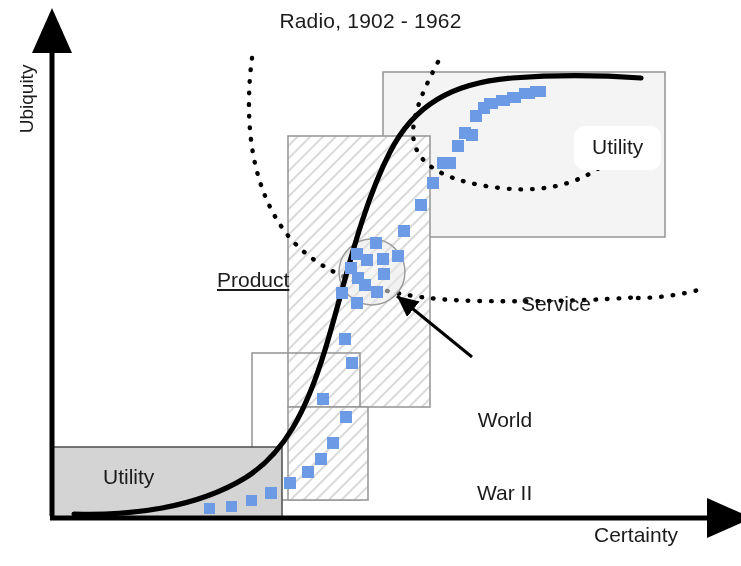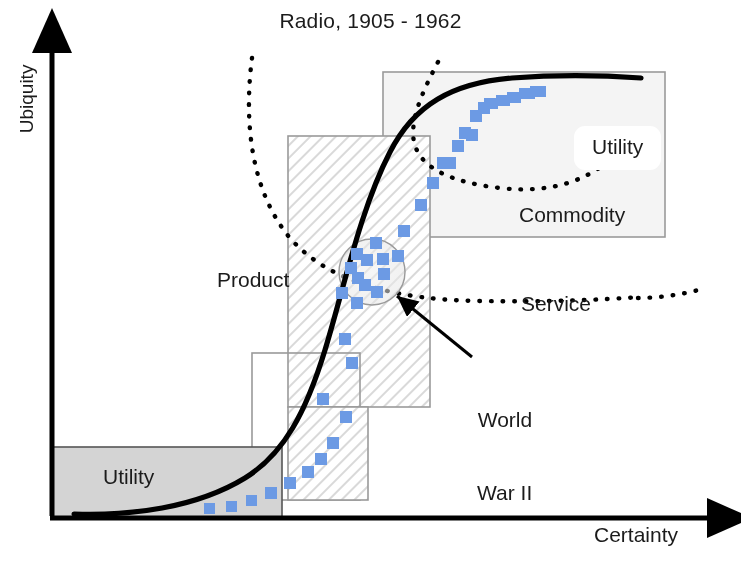--- a/index.html
+++ b/index.html
@@ -48,21 +48,21 @@
     transform: rotate(-90deg);
     transform-origin: 50% 50%;
   }
   #x-axis-label {
     font-size: 21px;
     left: 594px;
     top: 523px;
   }
   #label-genesis   { font-size: 21px; left: 103px; top: 465px; }
   #label-custom    { font-size: 21px; left: 116px; top: 385px; }
-  #label-product   { font-size: 21px; left: 217px; top: 268px; }
+  #label-product   { font-size: 21px; left: 217px; top: 268px; text-decoration: underline; }
   #label-commodity { font-size: 21px; left: 519px; top: 203px; }
   #label-service   { font-size: 21px; left: 521px; top: 292px; }
   #label-utility   {
     font-size: 21px;
     left: 574px;
     top: 126px;
     padding: 9px 18px 11px 18px;
     background: #ffffff;
     border-radius: 11px;
   }
@@ -165,32 +165,31 @@
       <rect x="519" y="88" width="16" height="11"></rect>
       <rect x="530" y="86" width="16" height="11"></rect>
     </g>
 
     <line x1="472" y1="357" x2="397" y2="296" stroke="#000000" stroke-width="3" marker-end="url(#annArrow)"></line>
 
     <line x1="52" y1="516" x2="52" y2="48" stroke="#000000" stroke-width="5" marker-end="url(#arrowHead)"></line>
     <line x1="50" y1="518" x2="712" y2="518" stroke="#000000" stroke-width="5" marker-end="url(#arrowHead)"></line>
   </svg>
 
-  <div class="lbl" id="chart-title">Radio, 1905 - 1962</div>
+  <div class="lbl" id="chart-title">Radio, 1902 - 1962</div>
 
   <div class="lbl" id="y-axis-label">Ubiquity</div>
 
   <div class="lbl" id="x-axis-label">Certainty</div>
 
   <div class="lbl" id="label-genesis">Utility</div>
 
 
   <div class="lbl" id="label-product">Product</div>
 
-  <div class="lbl" id="label-commodity">Commodity</div>
 
   <div class="lbl" id="label-utility">Utility</div>
 
   <div class="lbl" id="label-service">Service</div>
 
   <div class="lbl" id="label-ww2">
     <span>World</span>
     <span>War II</span>
   </div>
 

